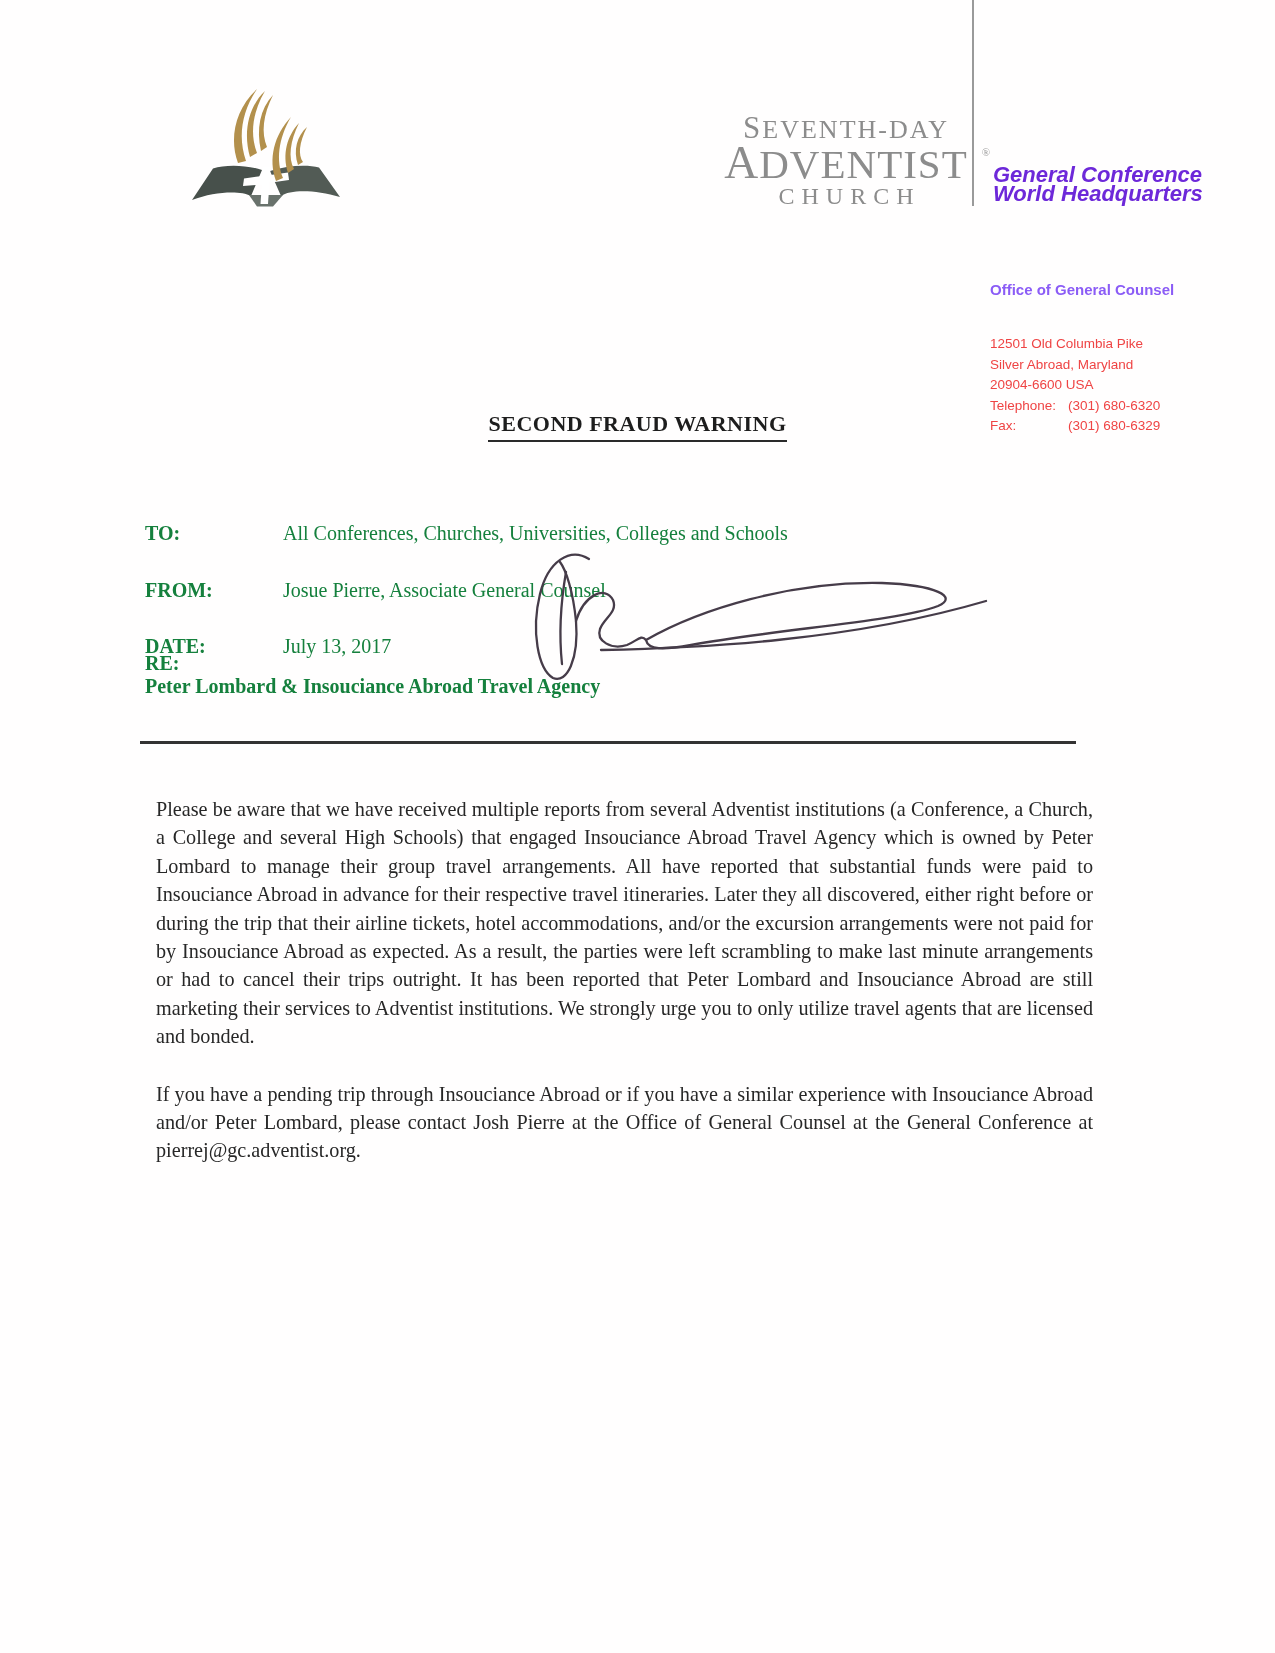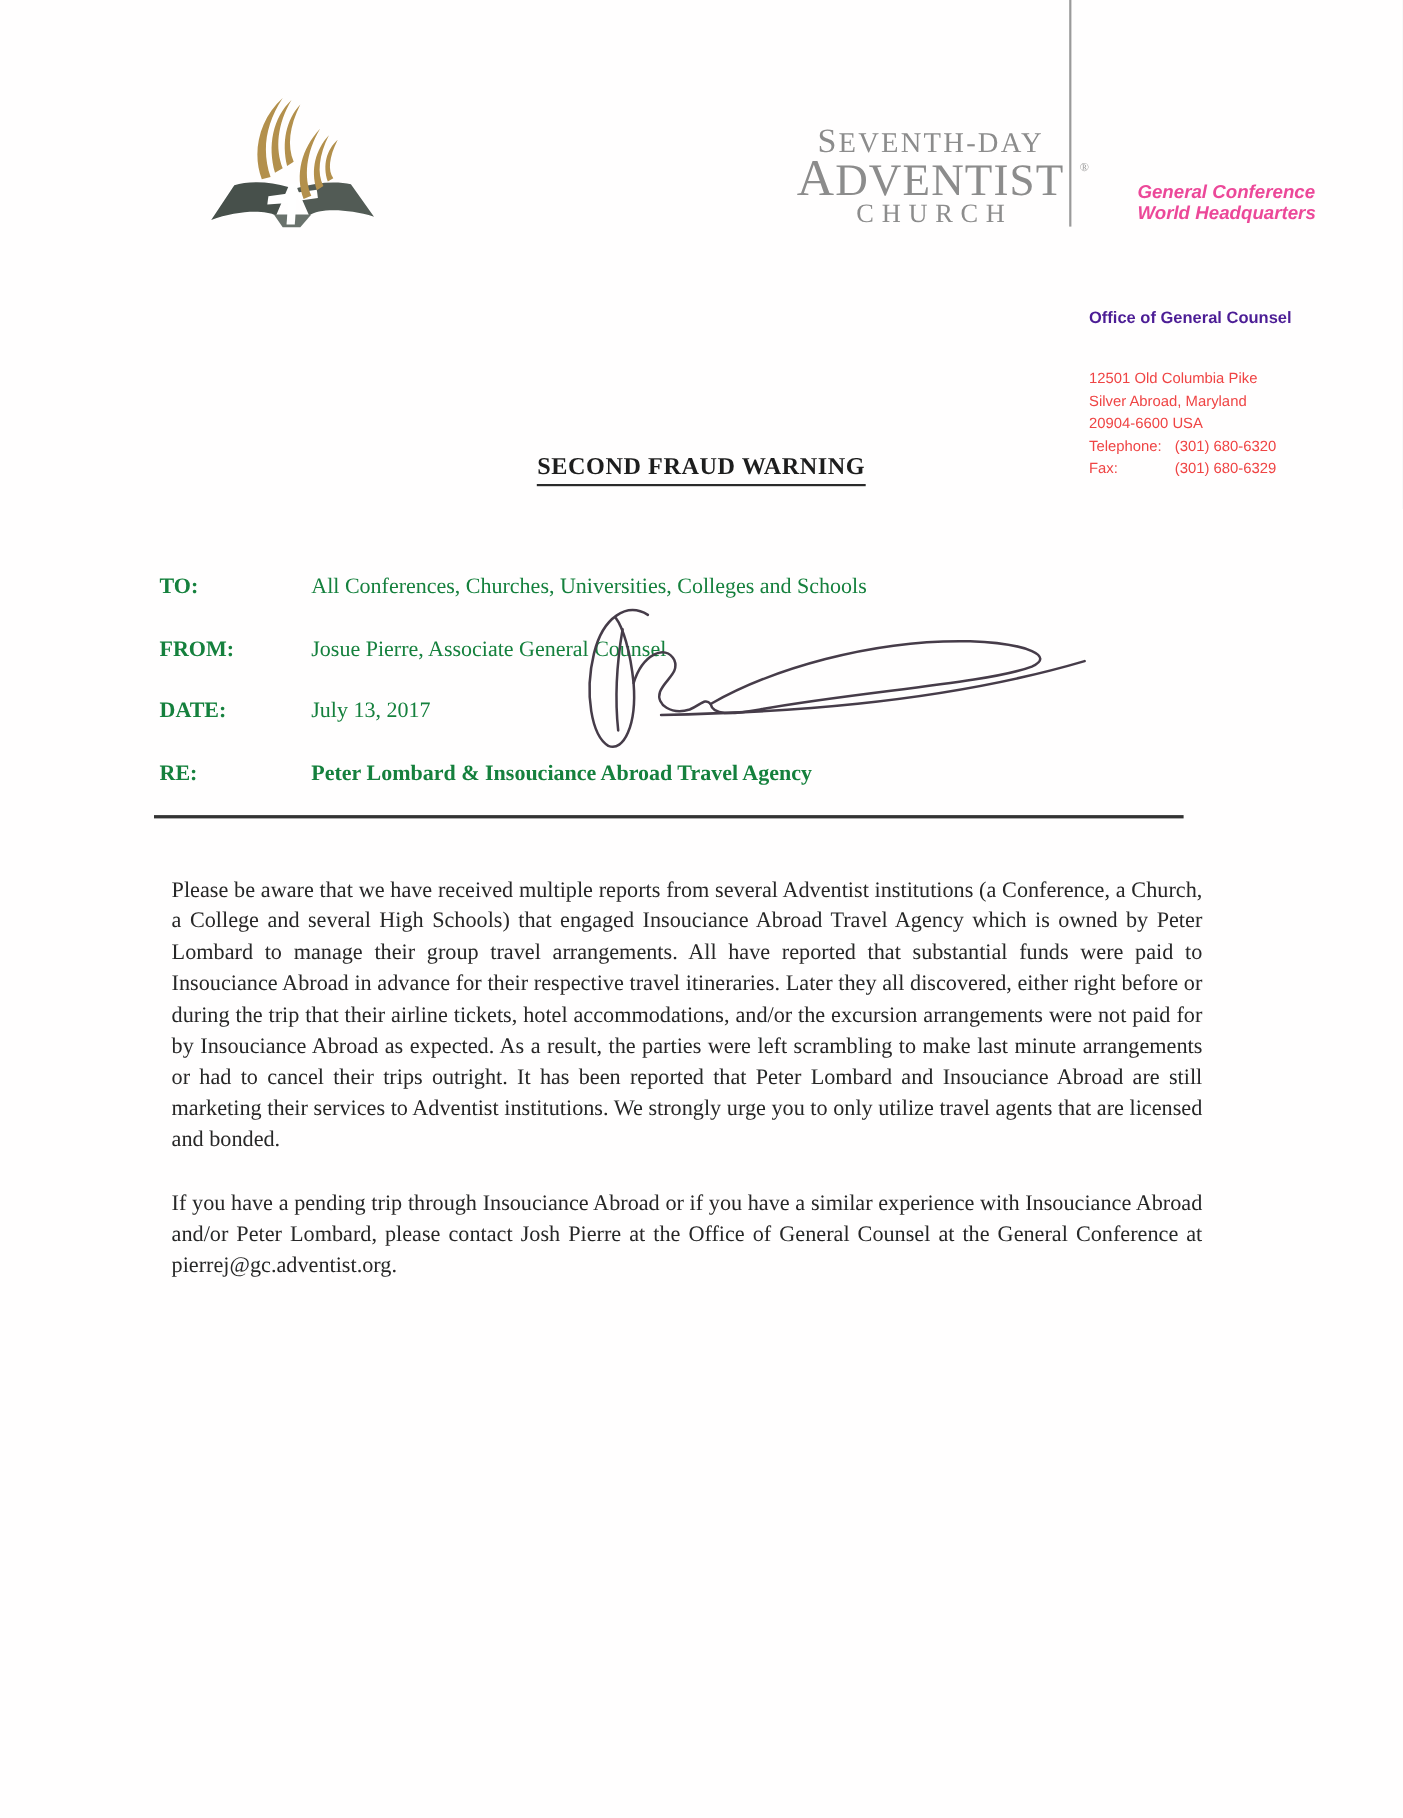--- a/index.html
+++ b/index.html
@@ -20,29 +20,29 @@
     font-family:"Liberation Serif", serif;
   }
   .wm-line1{font-size:26px;line-height:27px;letter-spacing:2px;}
   .wm-line1::first-letter{font-size:31px;}
   .wm-line2{font-size:41px;line-height:38px;letter-spacing:1px;}
   .wm-line2::first-letter{font-size:47px;}
   .wm-line3{font-size:24px;line-height:27px;letter-spacing:7px;text-indent:7px;}
   .wm-reg{position:absolute;right:-8px;top:32px;font-size:11px;color:#9a9a9a;}
   .v-divider{position:absolute;left:972px;top:0;width:1.5px;height:206px;background:#9a9a9a;}
   .org-block{
-    position:absolute;left:1034px;top:165px;
+    position:absolute;left:993px;top:165px;
     font-family:"Liberation Sans", sans-serif;
     font-weight:bold;font-style:italic;
-    font-size:17px;line-height:19px;color:#ec4899;
+    font-size:22px;line-height:19px;color:#6d28d9;
   }
   .office-line{
     position:absolute;left:990px;top:281px;
     font-family:"Liberation Sans", sans-serif;
-    font-weight:bold;font-size:15px;color:#4c1d95;
+    font-weight:bold;font-size:15px;color:#8b5cf6;
   }
   .address-block{
     position:absolute;left:990px;top:334px;
     font-family:"Liberation Sans", sans-serif;
     font-size:13.5px;line-height:20.5px;color:#ef4444;
   }
   .phone-row{display:flex;}
   .phone-row .p-label{width:78px;}
   
   .doc-title-wrap{position:absolute;left:0;right:0;top:379px;text-align:center;margin-top:32px;}
@@ -50,21 +50,21 @@
     display:inline-block;
     font-size:22px;font-weight:bold;letter-spacing:0.5px;color:#1d1d1d;
     border-bottom:2.5px solid #2a2a2a;padding-bottom:3px;
   }
   
   .memo-row{position:absolute;left:145px;display:flex;font-size:20px;color:#15803d;}
   .memo-row .m-label{width:138px;font-weight:bold;}
   .memo-row.row-0{top:522px;}
   .memo-row.row-1{top:579px;}
   .memo-row.row-2{top:635px;justify-content:space-between;}
-  .memo-row.row-3{top:692px;}
+  .memo-row.row-3{top:652px;flex-direction:column;}
   .memo-row.row-3 .m-value{font-weight:bold;}
   .signature{position:absolute;left:480px;top:540px;width:540px;height:150px;pointer-events:none;}
   .h-rule{position:absolute;left:140px;top:741px;width:936px;height:3px;background:#333;}
   
   .body-text{
     position:absolute;left:156px;top:795px;width:937px;
     font-size:20.2px;line-height:28.4px;text-align:justify;color:#272727;
   }
   .body-text p{margin:0;}
   .body-text p + p{margin-top:29px;}

